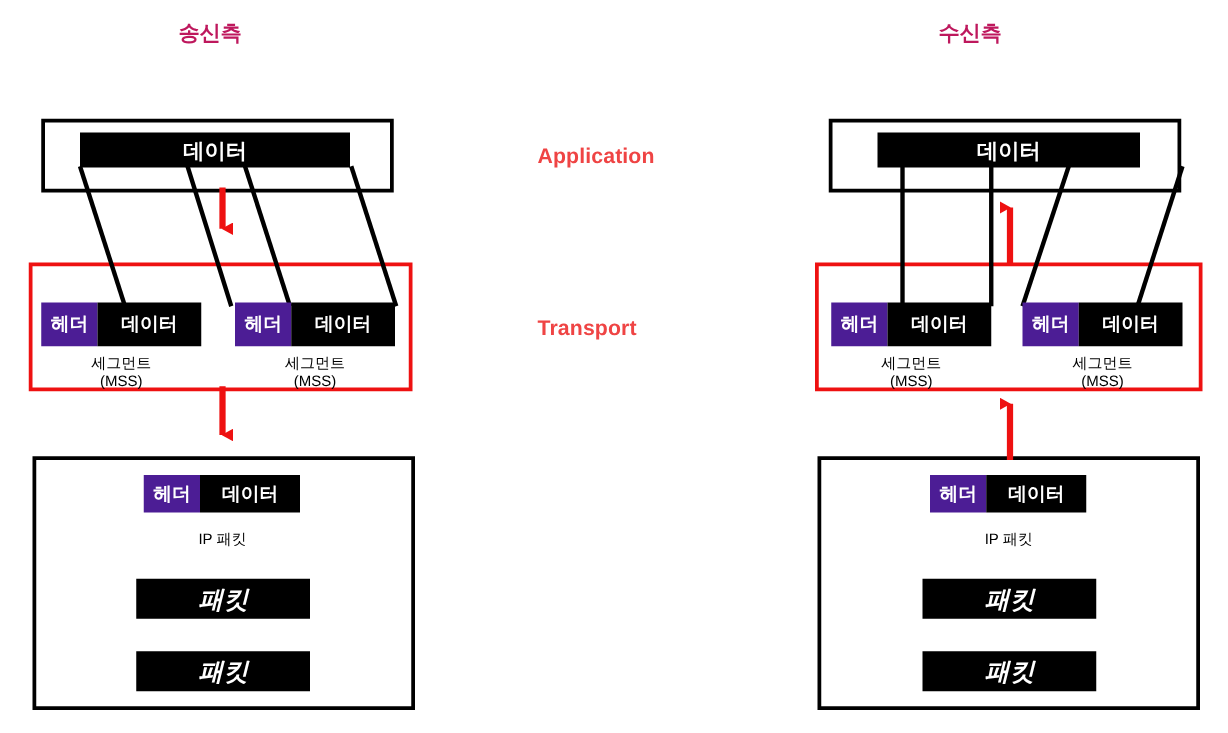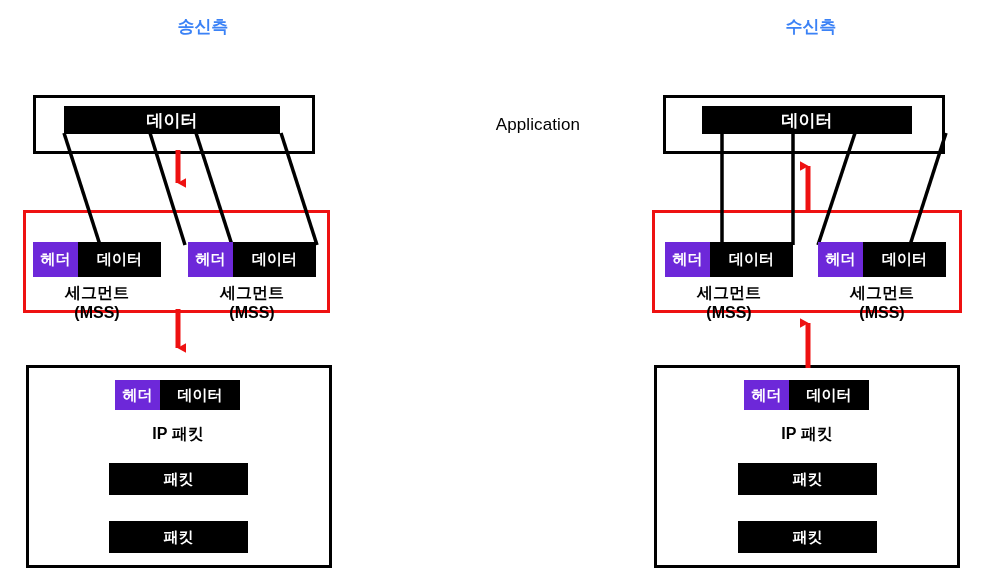--- a/index.html
+++ b/index.html
@@ -22,33 +22,33 @@
     width: 982px; height: 586px;
     pointer-events: none;
     z-index: 5;
   }
 
   
   .side-title {
     position: absolute;
     font-size: 17px;
     font-weight: bold;
-    color: #3b82f6;
-    text-align: right;
+    color: #be185d;
+    text-align: center;
     letter-spacing: -0.2px;
     white-space: nowrap;
   }
 
   
   .layer-label {
     position: absolute;
     font-size: 17px;
-    font-weight: normal;
-    color: #000000;
-    text-align: right;
+    font-weight: bold;
+    color: #ef4444;
+    text-align: left;
     white-space: nowrap;
     letter-spacing: 0.1px;
   }
 
   
   .app-box {
     position: absolute;
     border: 3px solid #000000;
     background: #ffffff;
     z-index: 3;
@@ -71,30 +71,30 @@
     position: absolute;
     display: flex;
     align-items: center;
     justify-content: center;
     background: #000000;
     color: #ffffff;
     font-weight: bold;
     z-index: 6;
   }
   .bar.data-wide { font-size: 17px; }
-  .bar.packet    { font-size: 15px; }
+  .bar.packet    { font-size: 20px; font-style: italic; }
 
   
   .seg {
     position: absolute;
     display: flex;
     z-index: 6;
   }
   .seg .hdr {
-    background: #6d28d9;
+    background: #4c1d95;
     color: #ffffff;
     font-weight: bold;
     font-size: 15px;
     display: flex;
     align-items: center;
     justify-content: center;
   }
   .seg .dat {
     background: #000000;
     color: #ffffff;
@@ -102,39 +102,40 @@
     font-size: 15px;
     display: flex;
     align-items: center;
     justify-content: center;
     flex: 1 1 auto;
   }
 
   
   .caption {
     position: absolute;
-    font-size: 16px;
-    font-weight: bold;
+    font-size: 12px;
+    font-weight: normal;
     color: #000000;
     text-align: center;
     line-height: 1.25;
     white-space: pre-line;
     z-index: 6;
   }
   .caption.single { white-space: nowrap; }
 </style>
 </head>
 <body>
 
 <div id="stage">
 
   <div class="side-title" style="left:108px; top:15px; width:120px;">송신측</div>
   <div class="side-title" style="left:716px; top:15px; width:120px;">수신측</div>
 
   <div class="layer-label" style="left:430px; top:115px; width:150px;">Application</div>
+  <div class="layer-label" style="left:430px; top:253px; width:150px;">Transport</div>
 
   <div class="app-box" style="left:33px; top:95px; width:282px; height:59px;"></div>
   <div class="bar data-wide" style="left:64px; top:106px; width:216px; height:28px;">데이터</div>
 
   <div class="transport-box" style="left:23px; top:210px; width:307px; height:103px;"></div>
 
   <div class="seg" style="left:33px; top:242px; width:128px; height:35px;">
     <span class="hdr" style="width:45px;">헤더</span>
     <span class="dat">데이터</span>
   </div>

